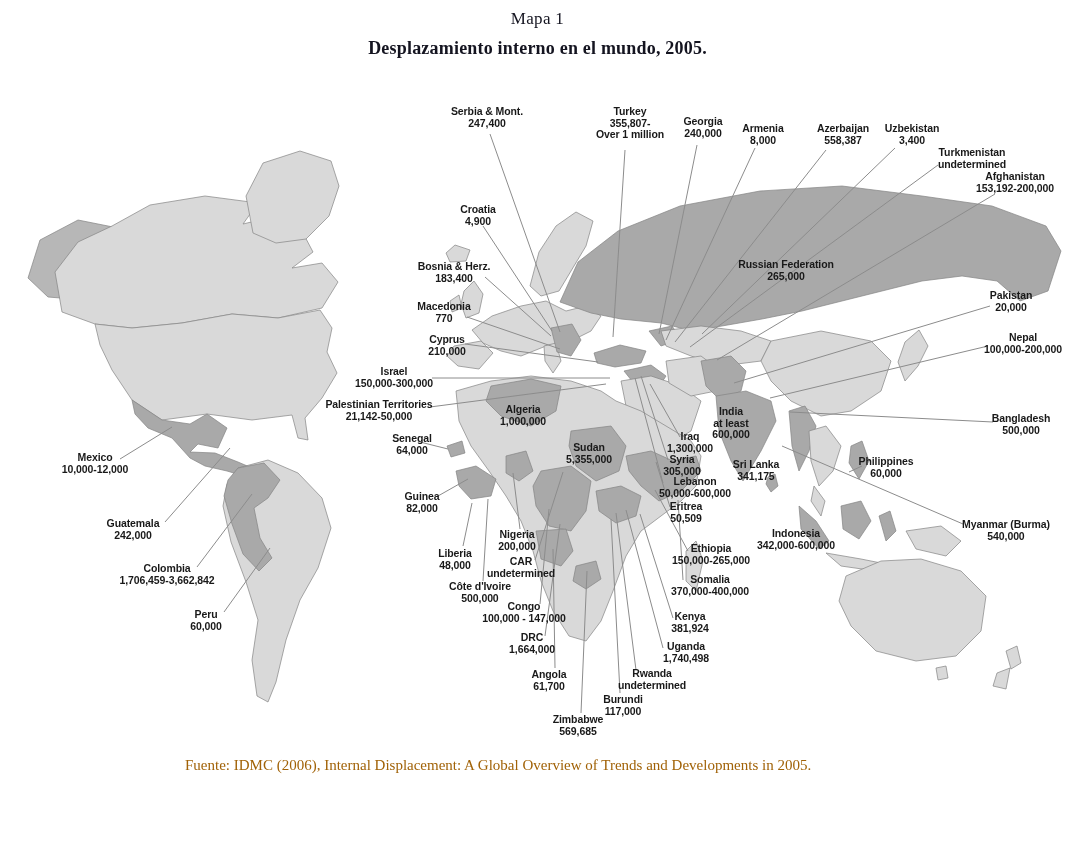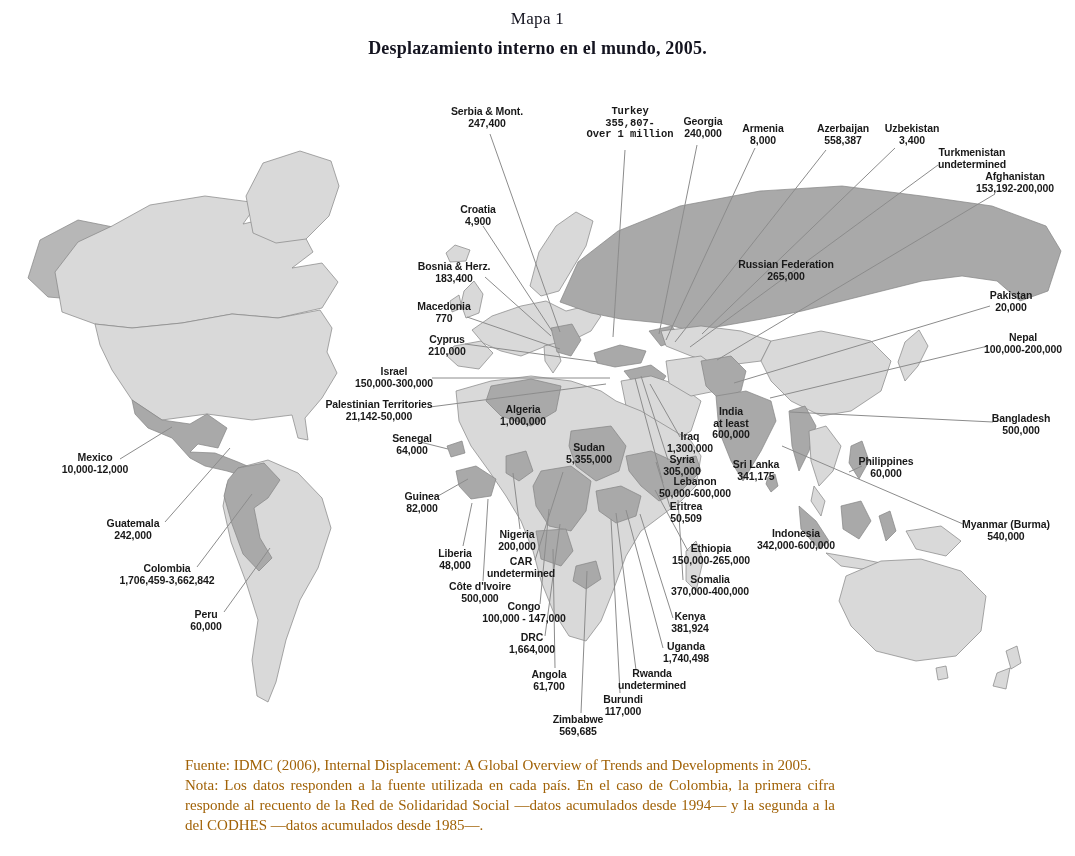--- a/index.html
+++ b/index.html
@@ -142,21 +142,21 @@
         <line x1="555" y1="668" x2="553" y2="549"></line>
         <line x1="620" y1="693" x2="611" y2="519"></line>
         <line x1="581" y1="713" x2="587" y2="571"></line>
       </g>
   </svg>
   <div id="labels-layer">
       <div class="map-label" style="left: 487px; top: 106px;">
         <div>Serbia &amp; Mont.</div>
         <div>247,400</div>
       </div>
-      <div class="map-label" style="left: 630px; top: 106px; font-family: Liberation Mono, monospace;">
+      <div class="map-label" style="left: 630px; top: 106px;">
         <div>Turkey</div>
         <div>355,807-</div>
         <div>Over 1 million</div>
       </div>
       <div class="map-label" style="left: 703px; top: 116px;">
         <div>Georgia</div>
         <div>240,000</div>
       </div>
       <div class="map-label" style="left: 763px; top: 123px;">
         <div>Armenia</div>
@@ -341,14 +341,13 @@
       </div>
       <div class="map-label" style="left: 578px; top: 714px;">
         <div>Zimbabwe</div>
         <div>569,685</div>
       </div>
     </div>
 </div>
 
 <div class="footer">
   <p>Fuente: IDMC (2006), Internal Displacement: A Global Overview of Trends and Developments in 2005.</p>
-  <p>Nota: Los datos responden a la fuente utilizada en cada país. En el caso de Colombia, la primera cifra responde al recuento de la Red de Solidaridad Social —datos acumulados desde 1994— y la segunda a la del CODHES —datos acumulados desde 1985—.</p>
 </div>
 
 </body></html>

